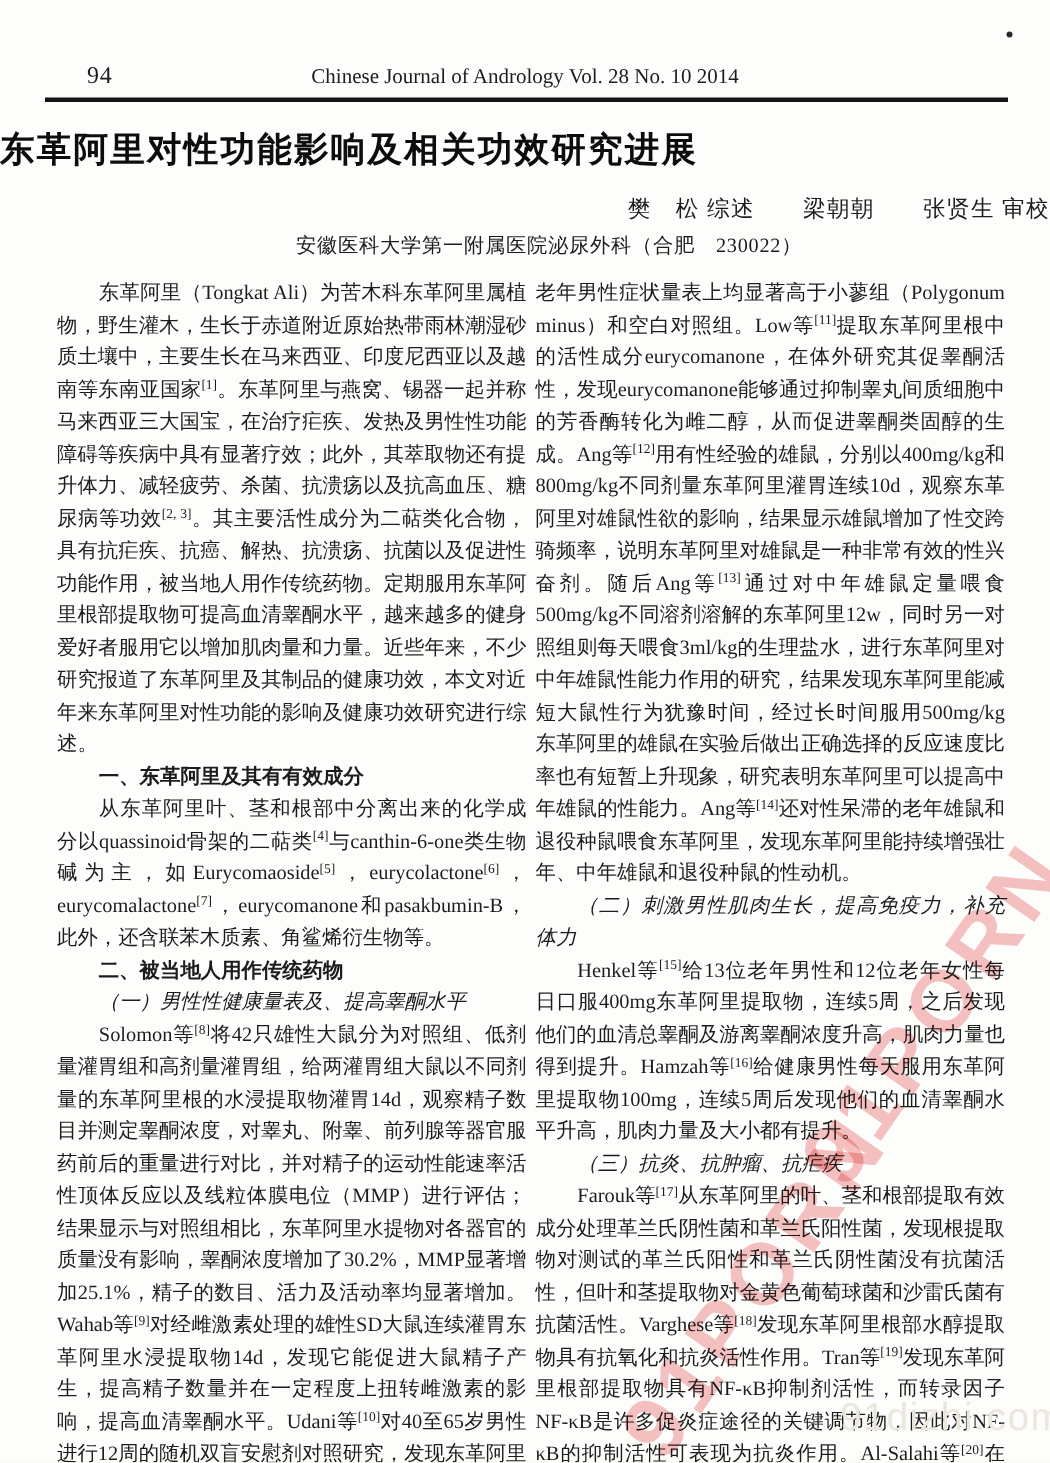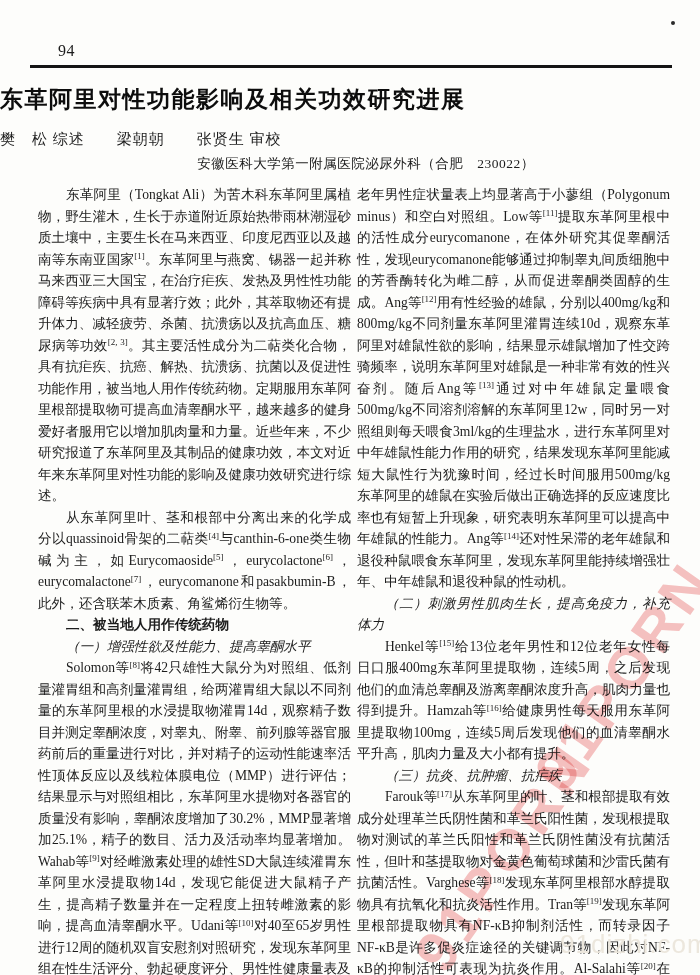--- a/index.html
+++ b/index.html
@@ -28,21 +28,21 @@
     position:absolute;left:671px;top:21px;width:4px;height:4px;
     background:#2a2a2a;border-radius:50%;
   }
   .title{
     position:absolute;left:0;top:84px;width:100%;margin:0;
     font-size:23px;font-weight:700;letter-spacing:1.5px;
     font-family:"Liberation Sans","DejaVu Sans",sans-serif;color:#0d0d0d;
   }
   .authors{
     position:absolute;left:0;top:130px;width:100%;
-    text-align:left;font-size:15px;letter-spacing:1px;
+    text-align:right;font-size:15px;letter-spacing:1px;
   }
   .affiliation{
     position:absolute;left:0;top:155px;width:100%;
     text-align:center;font-size:13.5px;letter-spacing:0.5px;padding-left:16px;
   }
   .col{
     position:absolute;top:184px;width:313px;
     text-align:justify;font-size:13.6px;line-height:21.5px;
   }
   .col-left{left:38px;}
@@ -71,32 +71,34 @@
     position:absolute;left:560px;top:929px;pointer-events:none;
     font-family:"Liberation Sans","DejaVu Sans",sans-serif;
     font-size:26px;letter-spacing:1px;
   }
 </style>
 </head>
 <body>
 
 <div class="page">
   <span class="pageno">94</span>
+  <div class="jheader">Chinese Journal of Andrology Vol. 28 No. 10  2014</div>
   <div class="rule"></div>
   <div class="dot"></div>
 
   <h1 class="title">东革阿里对性功能影响及相关功效研究进展</h1>
   <div class="authors">樊　松 综述　　梁朝朝　　张贤生 审校</div>
   <div class="affiliation">安徽医科大学第一附属医院泌尿外科（合肥　230022）</div>
 
   <div class="col col-left" id="col-left">
       <div class="para p">东革阿里（Tongkat Ali）为苦木科东革阿里属植物，野生灌木，生长于赤道附近原始热带雨林潮湿砂质土壤中，主要生长在马来西亚、印度尼西亚以及越南等东南亚国家<sup>[1]</sup>。东革阿里与燕窝、锡器一起并称马来西亚三大国宝，在治疗疟疾、发热及男性性功能障碍等疾病中具有显著疗效；此外，其萃取物还有提升体力、减轻疲劳、杀菌、抗溃疡以及抗高血压、糖尿病等功效<sup>[2, 3]</sup>。其主要活性成分为二萜类化合物，具有抗疟疾、抗癌、解热、抗溃疡、抗菌以及促进性功能作用，被当地人用作传统药物。定期服用东革阿里根部提取物可提高血清睾酮水平，越来越多的健身爱好者服用它以增加肌肉量和力量。近些年来，不少研究报道了东革阿里及其制品的健康功效，本文对近年来东革阿里对性功能的影响及健康功效研究进行综述。</div>
+      <div class="para h-bold">一、东革阿里及其有有效成分</div>
       <div class="para p">从东革阿里叶、茎和根部中分离出来的化学成分以quassinoid骨架的二萜类<sup>[4]</sup>与canthin-6-one类生物碱为主，如Eurycomaoside<sup>[5]</sup>，eurycolactone<sup>[6]</sup>，eurycomalactone<sup>[7]</sup>，eurycomanone和pasakbumin-B，此外，还含联苯木质素、角鲨烯衍生物等。</div>
       <div class="para h-bold">二、被当地人用作传统药物</div>
-      <div class="para h-kai">（一）增强性欲及性能力、提高睾酮水平</div>
+      <div class="para h-kai">（一）男性性健康量表及、提高睾酮水平</div>
       <div class="para p">Solomon等<sup>[8]</sup>将42只雄性大鼠分为对照组、低剂量灌胃组和高剂量灌胃组，给两灌胃组大鼠以不同剂量的东革阿里根的水浸提取物灌胃14d，观察精子数目并测定睾酮浓度，对睾丸、附睾、前列腺等器官服药前后的重量进行对比，并对精子的运动性能速率活性顶体反应以及线粒体膜电位（MMP）进行评估；结果显示与对照组相比，东革阿里水提物对各器官的质量没有影响，睾酮浓度增加了30.2%，MMP显著增加25.1%，精子的数目、活力及活动率均显著增加。Wahab等<sup>[9]</sup>对经雌激素处理的雄性SD大鼠连续灌胃东革阿里水浸提取物14d，发现它能促进大鼠精子产生，提高精子数量并在一定程度上扭转雌激素的影响，提高血清睾酮水平。Udani等<sup>[10]</sup>对40至65岁男性进行12周的随机双盲安慰剂对照研究，发现东革阿里组在性生活评分、勃起硬度评分、男性性健康量表及</div>
     </div>
   <div class="col col-right" id="col-right">
       <div class="para p-cont">老年男性症状量表上均显著高于小蓼组（Polygonum minus）和空白对照组。Low等<sup>[11]</sup>提取东革阿里根中的活性成分eurycomanone，在体外研究其促睾酮活性，发现eurycomanone能够通过抑制睾丸间质细胞中的芳香酶转化为雌二醇，从而促进睾酮类固醇的生成。Ang等<sup>[12]</sup>用有性经验的雄鼠，分别以400mg/kg和800mg/kg不同剂量东革阿里灌胃连续10d，观察东革阿里对雄鼠性欲的影响，结果显示雄鼠增加了性交跨骑频率，说明东革阿里对雄鼠是一种非常有效的性兴奋剂。随后Ang等<sup>[13]</sup>通过对中年雄鼠定量喂食500mg/kg不同溶剂溶解的东革阿里12w，同时另一对照组则每天喂食3ml/kg的生理盐水，进行东革阿里对中年雄鼠性能力作用的研究，结果发现东革阿里能减短大鼠性行为犹豫时间，经过长时间服用500mg/kg东革阿里的雄鼠在实验后做出正确选择的反应速度比率也有短暂上升现象，研究表明东革阿里可以提高中年雄鼠的性能力。Ang等<sup>[14]</sup>还对性呆滞的老年雄鼠和退役种鼠喂食东革阿里，发现东革阿里能持续增强壮年、中年雄鼠和退役种鼠的性动机。</div>
       <div class="para h-kai">（二）刺激男性肌肉生长，提高免疫力，补充体力</div>
       <div class="para p">Henkel等<sup>[15]</sup>给13位老年男性和12位老年女性每日口服400mg东革阿里提取物，连续5周，之后发现他们的血清总睾酮及游离睾酮浓度升高，肌肉力量也得到提升。Hamzah等<sup>[16]</sup>给健康男性每天服用东革阿里提取物100mg，连续5周后发现他们的血清睾酮水平升高，肌肉力量及大小都有提升。</div>
       <div class="para h-kai">（三）抗炎、抗肿瘤、抗疟疾</div>
       <div class="para p">Farouk等<sup>[17]</sup>从东革阿里的叶、茎和根部提取有效成分处理革兰氏阴性菌和革兰氏阳性菌，发现根提取物对测试的革兰氏阳性和革兰氏阴性菌没有抗菌活性，但叶和茎提取物对金黄色葡萄球菌和沙雷氏菌有抗菌活性。Varghese等<sup>[18]</sup>发现东革阿里根部水醇提取物具有抗氧化和抗炎活性作用。Tran等<sup>[19]</sup>发现东革阿里根部提取物具有NF-κB抑制剂活性，而转录因子NF-κB是许多促炎症途径的关键调节物，因此对NF-κB的抑制活性可表现为抗炎作用。Al-Salahi等<sup>[20]</sup>在体外实验中发现东革阿里根部甲醇提取物对肿</div>
     </div>
 

